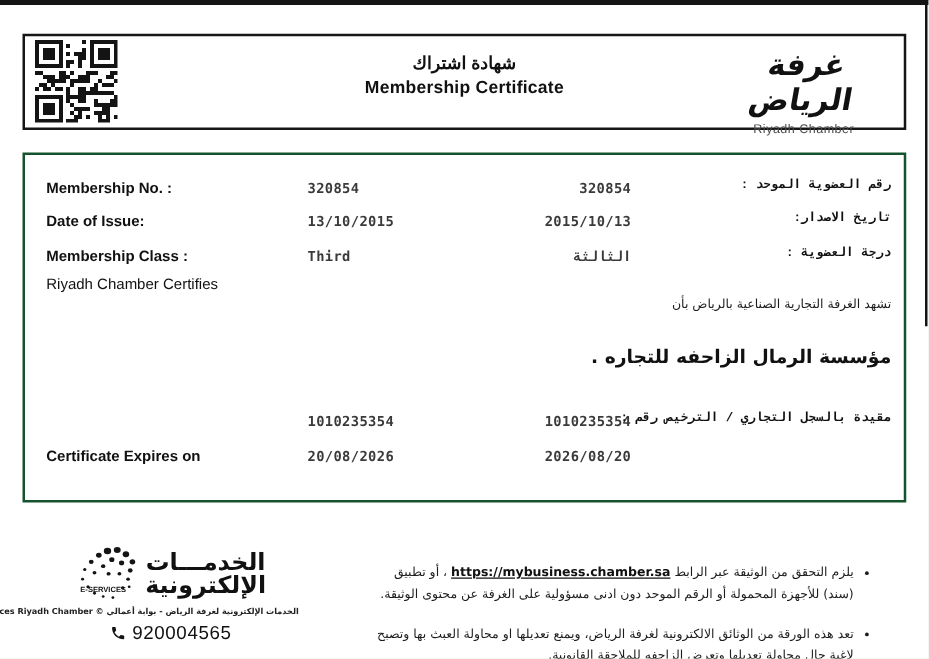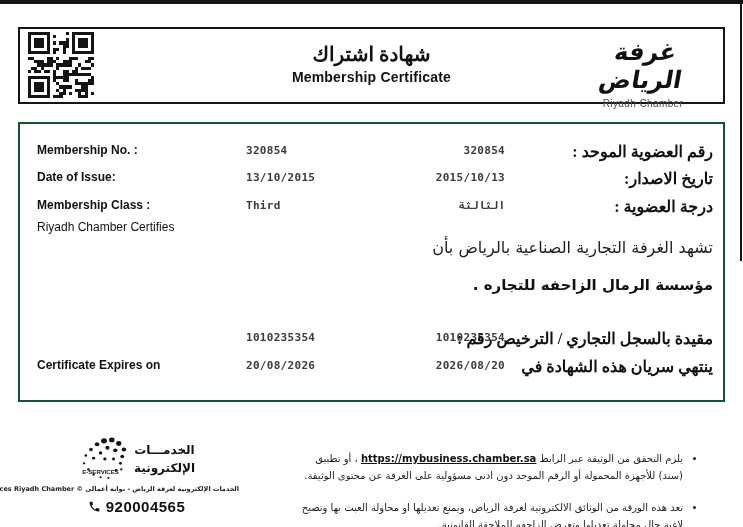--- a/index.html
+++ b/index.html
@@ -12,21 +12,21 @@
   .top-bar { position:absolute; left:0; top:0; width:743px; height:4px; background:#141414; }
   .scan-edge-right { position:absolute; right:1px; top:3px; width:2px; height:258px; background:#141414; }
 
   
   .header-box {
     position:absolute; left:18px; top:27px; width:703px; height:73px;
     border:2px solid #161616; background:#fff;
   }
   .qr { position:absolute; left:8px; top:3px; width:66px; height:66px; }
   .titles { position:absolute; left:0; right:0; top:13px; text-align:center; }
-  .title-ar { font-family:Liberation Serif, serif; font-size:20px; font-weight:bold; direction:rtl; }
+  .title-ar { font-family:Liberation Sans, sans-serif; font-size:14px; font-weight:bold; direction:rtl; }
   .title-en { font-size:14px; font-weight:bold; margin-top:3px; letter-spacing:0.2px; }
   .brand { position:absolute; right:10px; top:9px; width:140px; text-align:center; }
   .brand-ar {
     font-family:"DejaVu Sans", sans-serif; font-weight:bold; font-size:24px;
     direction:rtl; display:inline-block; transform:skewX(-10deg); letter-spacing:-1px;
   }
   .brand-en { font-size:10px; color:#4a4a4a; margin-top:4px; letter-spacing:0.4px; }
 
   
   .main-box {
@@ -37,48 +37,48 @@
   .en-label { position:absolute; left:17px; top:0; font-size:12px; font-weight:bold; white-space:nowrap; }
   .en-value {
     position:absolute; left:226px; top:1px; font-size:11px; font-weight:bold;
     color:#3a3a3a; font-family:"DejaVu Sans Mono","DejaVu Sans",monospace; letter-spacing:0.3px; white-space:nowrap;
   }
   .ar-value {
     position:absolute; right:218px; top:1px; font-size:11px; font-weight:bold;
     color:#3a3a3a; direction:rtl; font-family:"DejaVu Sans Mono","DejaVu Sans",monospace; letter-spacing:0.3px; white-space:nowrap;
   }
   .ar-label {
-    position:absolute; right:10px; top:-1px; font-size:16px; font-weight:bold;
-    direction:rtl; font-family:Liberation Serif, serif; white-space:nowrap;
+    position:absolute; right:10px; top:-1px; font-size:10px; font-weight:bold;
+    direction:rtl; font-family:Liberation Mono, monospace; white-space:nowrap;
   }
   .certifies-en { position:absolute; left:17px; top:96px; font-size:12px; }
   .certifies-ar {
-    position:absolute; right:10px; top:114px; font-size:16px; direction:rtl;
+    position:absolute; right:10px; top:114px; font-size:10px; direction:rtl;
     font-family:"DejaVu Sans", sans-serif; color:#1c1c1c; white-space:nowrap;
   }
   .company-ar {
     position:absolute; right:10px; top:152px; font-size:15px; font-weight:bold;
     direction:rtl; font-family:"DejaVu Sans", sans-serif; white-space:nowrap;
   }
 
   
   .eservices { position:absolute; left:34px; top:434px; width:205px; }
   .logo-row { display:flex; justify-content:center; align-items:center; gap:4px; }
   .globe { width:52px; height:50px; flex:0 0 auto; }
   .es-ar {
-    font-family:"DejaVu Sans", sans-serif; font-weight:bold; font-size:12px;
+    font-family:"DejaVu Sans", sans-serif; font-weight:bold; font-size:19px;
     line-height:18px; text-align:center; direction:rtl; white-space:nowrap;
   }
   .copyright {
     font-size:6.5px; font-weight:bold; text-align:center; margin-top:1px;
     direction:rtl; font-family:"DejaVu Sans", sans-serif; color:#222; white-space:nowrap;
   }
   .phone-row {
     display:flex; justify-content:center; align-items:center; gap:5px;
-    margin-top:5px; font-weight:bold; font-size:15px; letter-spacing:0.5px;
+    margin-top:5px; font-weight:normal; font-size:15px; letter-spacing:0.5px;
   }
   .phone-icon-svg { width:13px; height:13px; }
 
   .notes {
     position:absolute; top:435px; right:47px; width:402px; direction:rtl;
     font-family:"DejaVu Sans", sans-serif; font-size:10px; line-height:16.5px; color:#1d1d1d;
     text-align:right;
   }
   .notes ul { margin:0; padding:0 13px 0 0; }
   .notes li { margin:16px 0 1px 0; }
@@ -262,21 +262,20 @@
     <div class="row" style="top:206px">
       <span class="en-value">1010235354</span>
       <span class="ar-value">1010235354</span>
       <span class="ar-label">مقيدة بالسجل التجاري / الترخيص رقم :</span>
     </div>
 
     <div class="row" style="top:234px">
       <span class="en-label">Certificate Expires on</span>
       <span class="en-value">20/08/2026</span>
       <span class="ar-value">2026/08/20</span>
-      <span class="ar-label">ينتهي سريان هذه الشهادة في</span>
     </div>
   </div>
 
   <div class="eservices">
     <div class="logo-row">
       <svg class="globe" viewBox="0 0 60 56" xmlns="http://www.w3.org/2000/svg">
         <g fill="#141414">
           <ellipse cx="30" cy="7" rx="3.4" ry="3.0"></ellipse>
           <ellipse cx="39" cy="6" rx="3.2" ry="2.8"></ellipse>
           <ellipse cx="47" cy="10" rx="3.0" ry="2.7"></ellipse>

